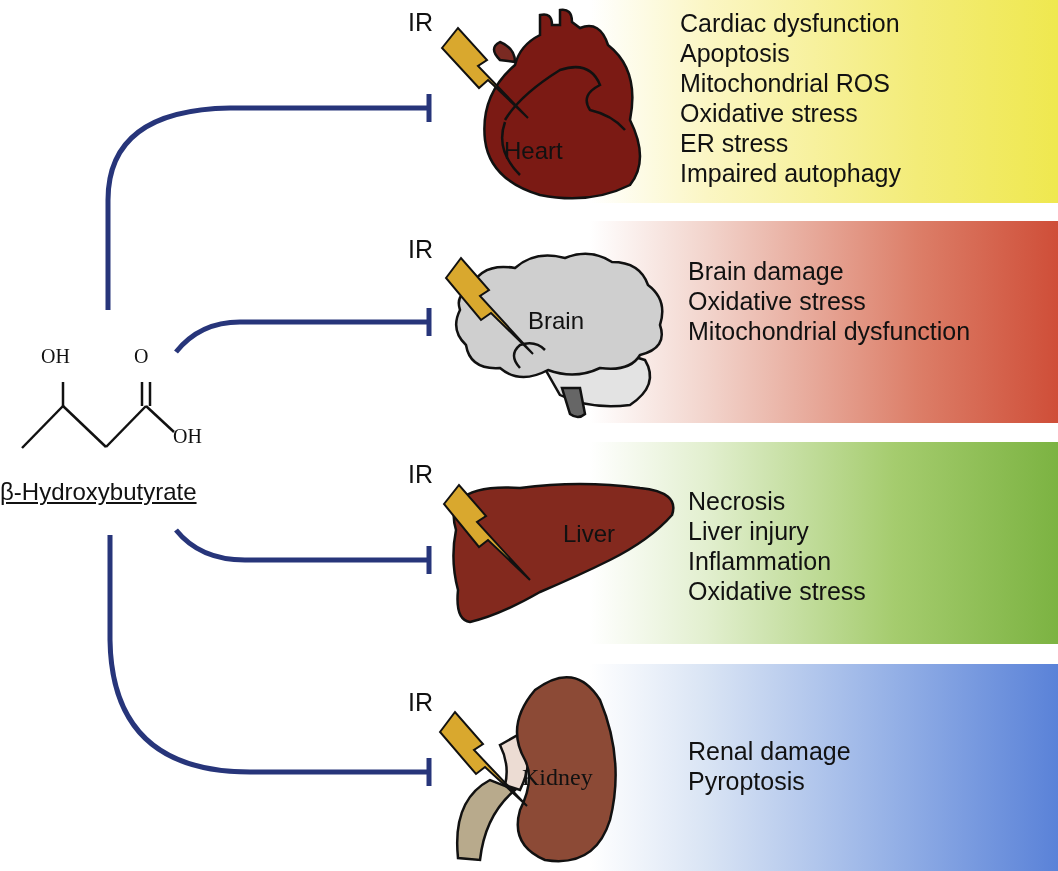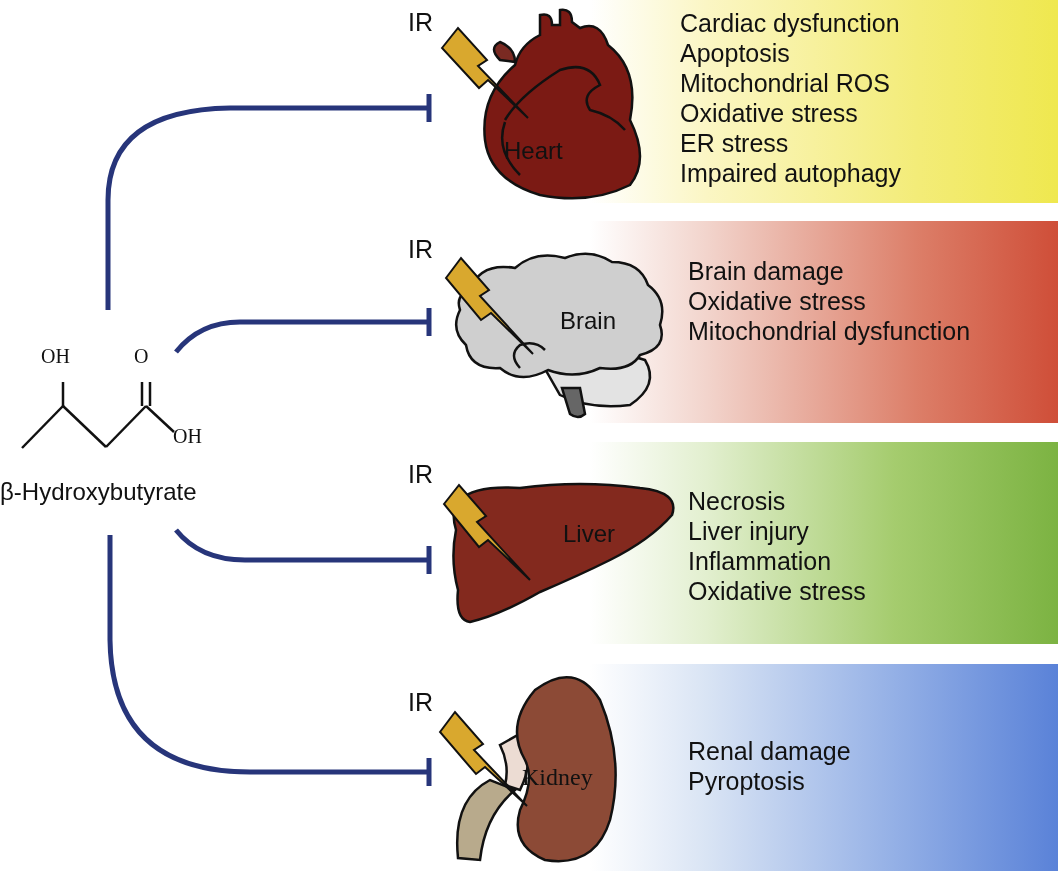--- a/index.html
+++ b/index.html
@@ -72,29 +72,29 @@
     <path d="M442,48 L458,28 L487,60 L478,66 L528,118 L488,80 L479,88 Z"></path>
     <path d="M446,278 L461,258 L489,290 L480,296 L533,354 L491,313 L481,320 Z"></path>
     <path d="M444,504 L459,485 L486,516 L477,522 L530,580 L488,540 L479,547 Z"></path>
     <path d="M440,732 L455,712 L483,744 L474,750 L527,806 L485,767 L476,774 Z"></path>
   </g>
 </svg>
 
 <div class="chem-label" style="left:41px;top:345px;">OH</div>
 <div class="chem-label" style="left:134px;top:345px;">O</div>
 <div class="chem-label" style="left:173px;top:425px;">OH</div>
-<div class="molname" style="left:0px;top:478px;">β-Hydroxybutyrate</div>
+<div class="molname" style="left:0px;top:478px;text-decoration:underline;">β-Hydroxybutyrate</div>
 
 <div class="ir" style="left:408px;top:8px;">IR</div>
 <div class="ir" style="left:408px;top:235px;">IR</div>
 <div class="ir" style="left:408px;top:460px;">IR</div>
 <div class="ir" style="left:408px;top:688px;">IR</div>
 
 <div class="organ-label" style="left:504px;top:137px;">Heart</div>
-<div class="organ-label" style="left:560px;top:307px;">Brain</div>
+<div class="organ-label" style="left:528px;top:307px;">Brain</div>
 <div class="organ-label" style="left:531px;top:520px;margin-left:32px;">Liver</div>
 <div class="organ-label" style="left:522px;top:764px;font-family:Liberation Serif, serif;">Kidney</div>
 
 <div class="effects" style="left:680px;top:8px;">
   <div>Cardiac dysfunction</div>
   <div>Apoptosis</div>
   <div>Mitochondrial ROS</div>
   <div>Oxidative stress</div>
   <div>ER stress</div>
   <div>Impaired autophagy</div>

